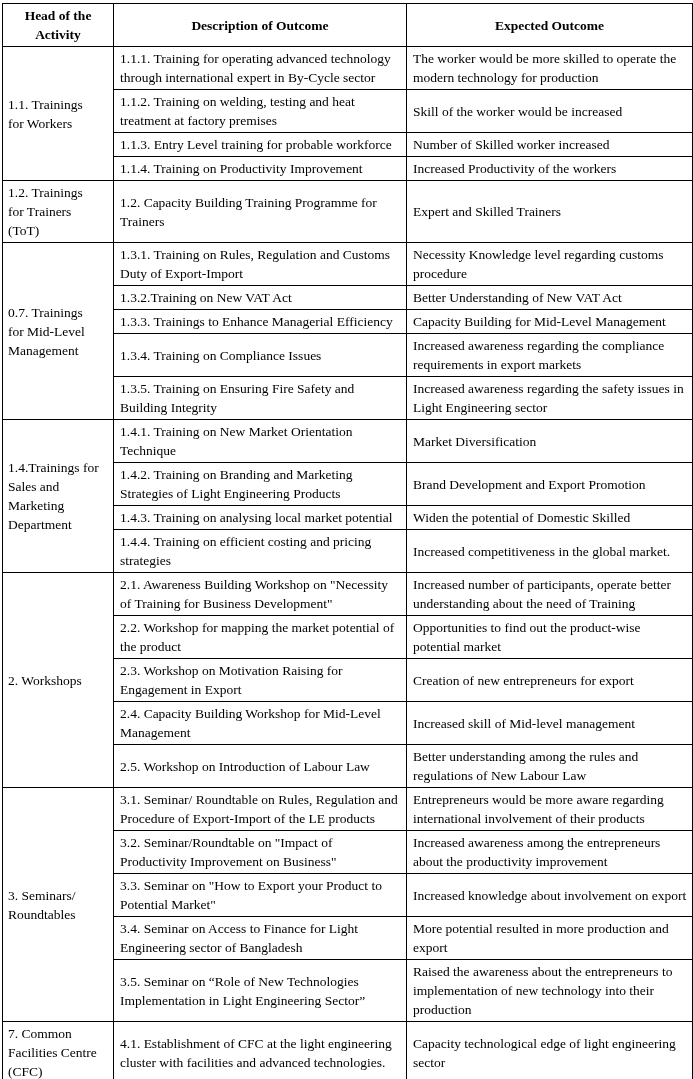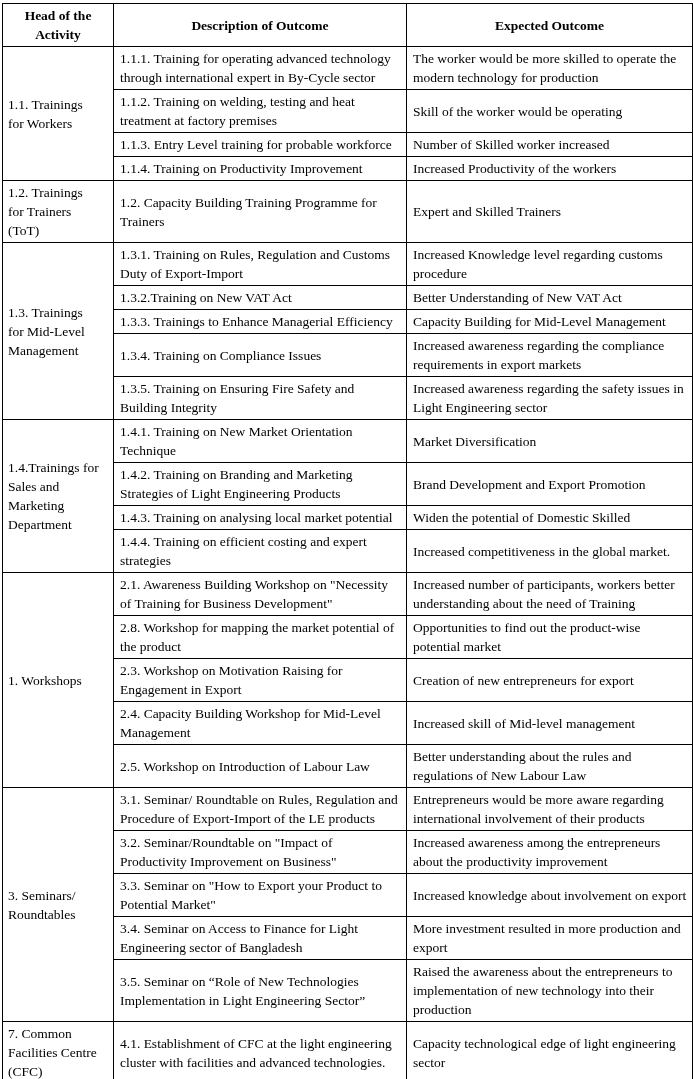--- a/index.html
+++ b/index.html
@@ -66,41 +66,41 @@
     </thead>
     <tbody>
 
       <tr>
         <td class="head-cell" rowspan="4">1.1. Trainings for Workers</td>
         <td>1.1.1. Training for operating advanced technology through international expert in By-Cycle sector</td>
         <td>The worker would be more skilled to operate the modern technology for production</td>
       </tr>
       <tr>
         <td>1.1.2. Training on welding, testing and heat treatment at factory premises</td>
-        <td>Skill of the worker would be operating</td>
+        <td>Skill of the worker would be increased</td>
       </tr>
       <tr>
         <td>1.1.3. Entry Level training for probable workforce</td>
         <td>Number of Skilled worker increased</td>
       </tr>
       <tr>
         <td>1.1.4. Training on Productivity Improvement</td>
         <td>Increased Productivity of the workers</td>
       </tr>
 
       <tr>
         <td class="head-cell">1.2. Trainings for Trainers (ToT)</td>
         <td>1.2. Capacity Building Training Programme for Trainers</td>
         <td>Expert and Skilled Trainers</td>
       </tr>
 
       <tr>
-        <td class="head-cell" rowspan="5">1.3. Trainings for Mid-Level Management</td>
+        <td class="head-cell" rowspan="5">0.7. Trainings for Mid-Level Management</td>
         <td>1.3.1. Training on Rules, Regulation and Customs Duty of Export-Import</td>
-        <td>Increased Knowledge level regarding customs procedure</td>
+        <td>Necessity Knowledge level regarding customs procedure</td>
       </tr>
       <tr>
         <td>1.3.2.Training on New VAT Act</td>
         <td>Better Understanding of New VAT Act</td>
       </tr>
       <tr>
         <td>1.3.3. Trainings to Enhance Managerial Efficiency</td>
         <td>Capacity Building for Mid-Level Management</td>
       </tr>
       <tr>
@@ -119,62 +119,62 @@
       </tr>
       <tr>
         <td>1.4.2. Training on Branding and Marketing Strategies of Light Engineering Products</td>
         <td>Brand Development and Export Promotion</td>
       </tr>
       <tr>
         <td>1.4.3. Training on analysing local market potential</td>
         <td>Widen the potential of Domestic Skilled</td>
       </tr>
       <tr>
-        <td>1.4.4. Training on efficient costing and expert strategies</td>
+        <td>1.4.4. Training on efficient costing and pricing strategies</td>
         <td>Increased competitiveness in the global market.</td>
       </tr>
 
       <tr>
-        <td class="head-cell" rowspan="5">1. Workshops</td>
+        <td class="head-cell" rowspan="5">2. Workshops</td>
         <td>2.1. Awareness Building Workshop on "Necessity of Training for Business Development"</td>
-        <td>Increased number of participants, workers better understanding about the need of Training</td>
+        <td>Increased number of participants, operate better understanding about the need of Training</td>
       </tr>
       <tr>
-        <td>2.8. Workshop for mapping the market potential of the product</td>
+        <td>2.2. Workshop for mapping the market potential of the product</td>
         <td>Opportunities to find out the product-wise potential market</td>
       </tr>
       <tr>
         <td>2.3. Workshop on Motivation Raising for Engagement in Export</td>
         <td>Creation of new entrepreneurs for export</td>
       </tr>
       <tr>
         <td>2.4. Capacity Building Workshop for Mid-Level Management</td>
         <td>Increased skill of Mid-level management</td>
       </tr>
       <tr>
         <td>2.5. Workshop on Introduction of Labour Law</td>
-        <td>Better understanding about the rules and regulations of New Labour Law</td>
+        <td>Better understanding among the rules and regulations of New Labour Law</td>
       </tr>
 
       <tr>
         <td class="head-cell" rowspan="5">3. Seminars/ Roundtables</td>
         <td>3.1. Seminar/ Roundtable on Rules, Regulation and Procedure of Export-Import of the LE products</td>
         <td>Entrepreneurs would be more aware regarding international involvement of their products</td>
       </tr>
       <tr>
         <td>3.2. Seminar/Roundtable on "Impact of Productivity Improvement on Business"</td>
         <td>Increased awareness among the entrepreneurs about the productivity improvement</td>
       </tr>
       <tr>
         <td>3.3. Seminar on "How to Export your Product to Potential Market"</td>
         <td>Increased  knowledge about involvement on export</td>
       </tr>
       <tr>
         <td>3.4. Seminar on Access to Finance for Light Engineering sector of Bangladesh</td>
-        <td>More investment resulted in more production and export</td>
+        <td>More potential resulted in more production and export</td>
       </tr>
       <tr>
         <td>3.5. Seminar on “Role of New Technologies Implementation in Light Engineering Sector”</td>
         <td>Raised the awareness about the entrepreneurs to implementation of new technology into their production</td>
       </tr>
 
       <tr>
         <td class="head-cell">7. Common Facilities Centre (CFC)</td>
         <td>4.1. Establishment of CFC at the light engineering cluster with facilities and advanced technologies.</td>
         <td>Capacity technological edge of light engineering sector</td>

